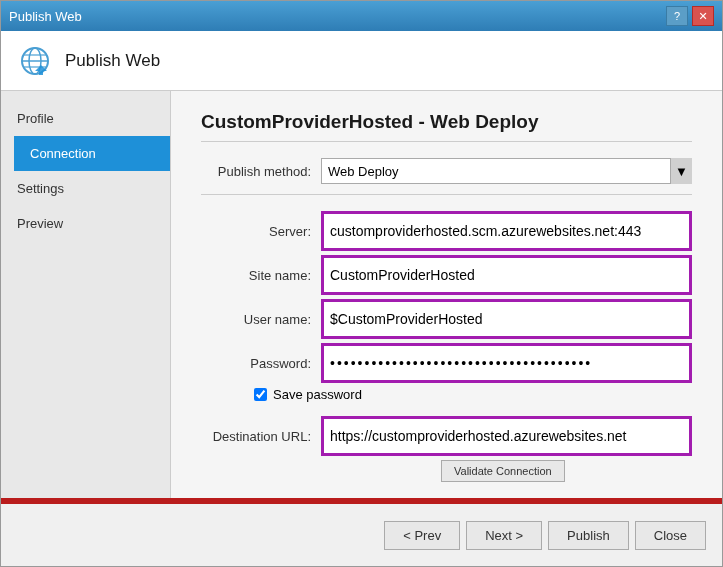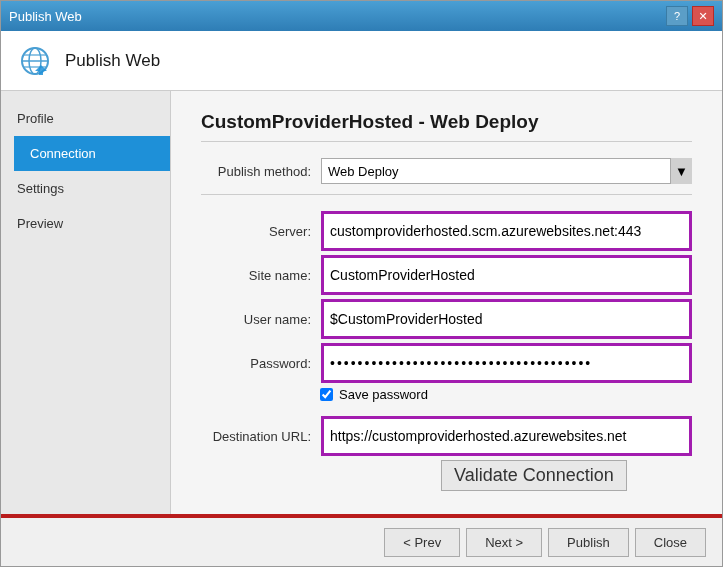--- a/index.html
+++ b/index.html
@@ -190,44 +190,44 @@
 
     .divider {
       border: none;
       border-top: 1px solid #ccc;
       margin: 10px 0 16px 0;
     }
 
     .checkbox-row {
       display: flex;
       align-items: center;
-      margin-left: 119px;
+      margin-left: 53px;
       margin-bottom: 14px;
       gap: 6px;
     }
 
     .validate-btn {
       margin-left: 120px;
       padding: 4px 12px;
       background: #e8e8e8;
       border: 1px solid #aaa;
       cursor: pointer;
-      font-size: 18px;
+      font-size: 11px;
       color: #333;
     }
 
     .footer {
       background: #f0f0f0;
-      border-top: 4px solid #b91c1c;
+      border-top: 6px solid #b91c1c;
       padding: 10px 16px;
       display: flex;
       justify-content: flex-end;
       align-items: center;
       gap: 6px;
-      height: 52px;
+      height: 68px;
     }
 
     .footer-btn {
       padding: 6px 18px;
       border: 1px solid #aaa;
       background: #e8e8e8;
       cursor: pointer;
       font-size: 13px;
       color: #333;
       min-width: 60px;

